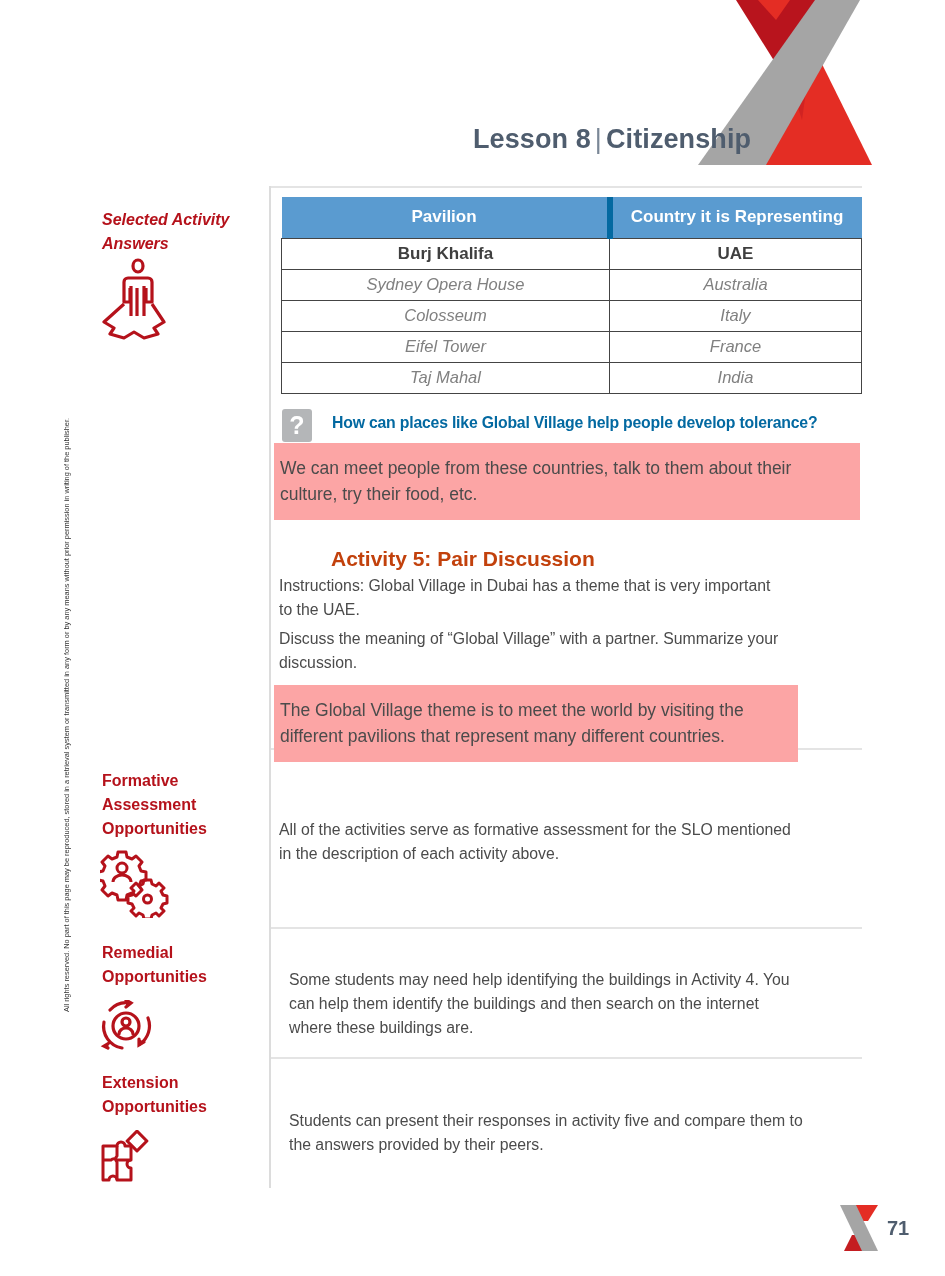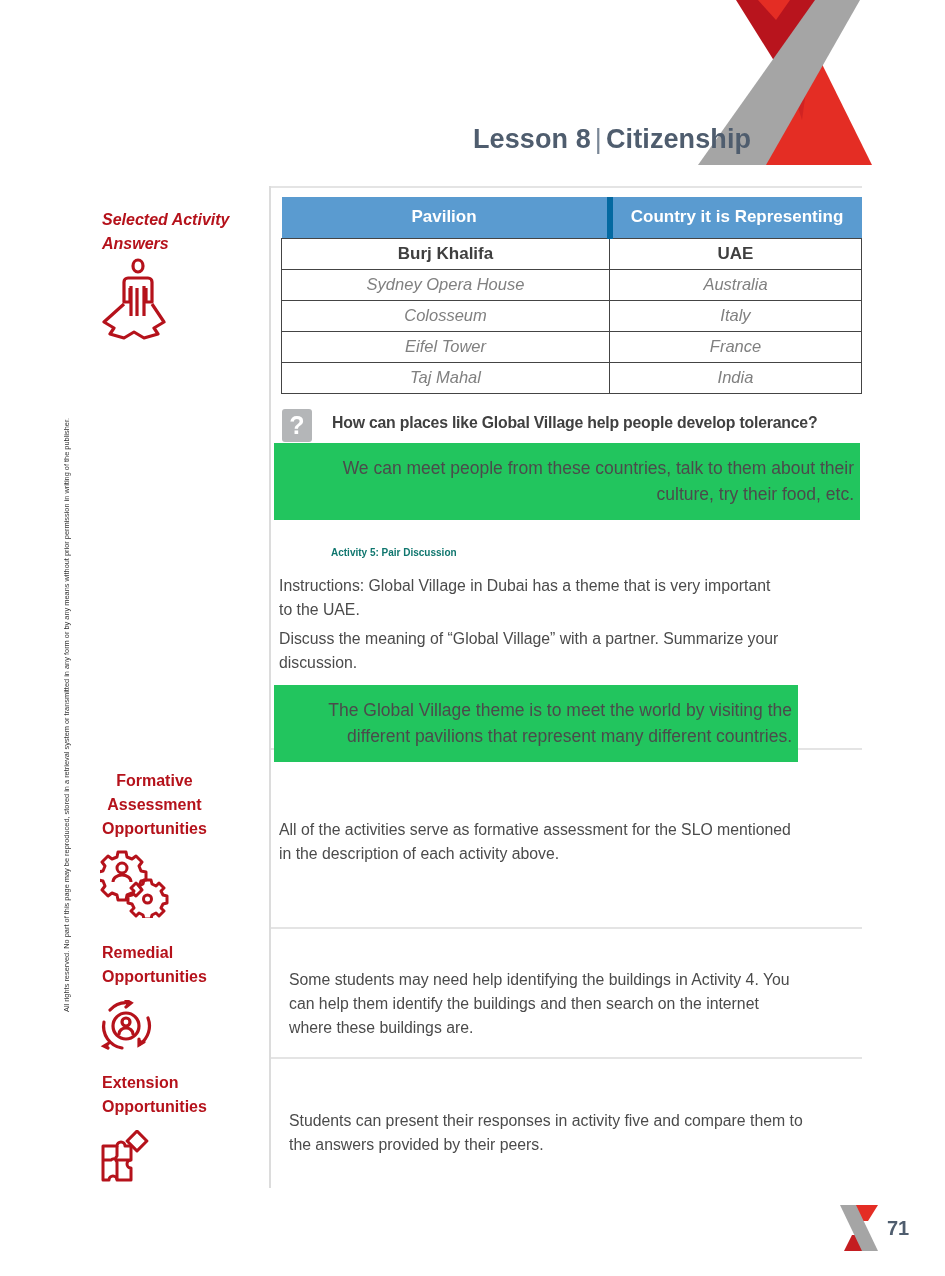--- a/index.html
+++ b/index.html
@@ -38,28 +38,28 @@
     height: 31px; font-size: 16.5px; padding: 0 6px; border: 1px solid #444;
     font-style: italic; color: #808080; font-weight: 300; text-align: center;
   }
   .pav-table tr.first td { font-style: normal; font-weight: bold; color: #3f3f3f; font-size: 17px; }
   .pav-table td.col1 { width: 328px; }
 
   .q-icon {
     position: absolute; left: 282px; top: 409px; width: 30px; height: 33px; background: #b4b6b8;
     border-radius: 3px; color: #fff; font-weight: bold; font-size: 25px; text-align: center; line-height: 33px;
   }
-  .question { position: absolute; left: 332px; top: 414px; font-size: 15.8px; color: #404040; font-weight: bold; white-space: nowrap; letter-spacing: -0.2px; }
+  .question { position: absolute; left: 332px; top: 414px; font-size: 15.8px; color: #0369a1; font-weight: bold; white-space: nowrap; letter-spacing: -0.2px; }
 
   .answer-box {
-    position: absolute; left: 274px; background: #22c55e; font-size: 17.5px; color: #4b4b4b;
-    line-height: 26px; padding: 0 6px; text-align: right;
-  }
-
-  .activity-title { position: absolute; left: 331px; top: 547px; font-size: 10px; color: #0f766e; font-weight: bold; }
+    position: absolute; left: 274px; background: #fca5a5; font-size: 17.5px; color: #4b4b4b;
+    line-height: 26px; padding: 0 6px;
+  }
+
+  .activity-title { position: absolute; left: 331px; top: 547px; font-size: 21px; color: #c2410c; font-weight: bold; }
   .para { position: absolute; left: 279px; font-size: 15.8px; color: #4b4b4b; line-height: 24px; }
 </style>
 </head>
 <body>
 
 <svg class="corner-deco" viewBox="0 0 190 168">
   <polygon points="46,0 140,0 123,72 96,80" fill="#b8141d"></polygon>
   <polygon points="68,0 100,0 86,20" fill="#e42d24"></polygon>
   <polygon points="96,70 130,60 182,165 74,165" fill="#e42d24"></polygon>
   <polygon points="96,70 120,62 112,120" fill="#c41d21" opacity="0.6"></polygon>
@@ -136,21 +136,21 @@
 </div>
 <div class="para" style="top:627px;">
   <div>Discuss the meaning of “Global Village” with a partner. Summarize your</div>
   <div>discussion.</div>
 </div>
 <div class="answer-box" style="top:685px;width:524px;height:77px;padding-top:12px;">
   <div>The Global Village theme is to meet the world by visiting the</div>
   <div>different pavilions that represent many different countries.</div>
 </div>
 
-<div class="side-label" style="top:769px;text-align:center;">
+<div class="side-label" style="top:769px;">
   <div>Formative</div>
   <div>Assessment</div>
   <div>Opportunities</div>
 </div>
 <svg class="side-icon" style="top:850px;" width="70" height="68" viewBox="0 0 70 68">
   <g fill="none" stroke="#b5121b" stroke-width="3" stroke-linejoin="round">
     <path d="M18 2 h8 l1 5 l5 2 l4 -3 l6 6 l-3 4 l2 5 l5 1 v8 l-5 1 l-2 5 l3 4 l-6 6 l-4 -3 l-5 2 l-1 5 h-8 l-1 -5 l-5 -2 l-4 3 l-6 -6 l3 -4 l-2 -5 l-5 -1 v-8 l5 -1 l2 -5 l-3 -4 l6 -6 l4 3 l5 -2 z"></path>
     <circle cx="22" cy="18" r="5"></circle>
     <path d="M13 32 a9 7 0 0 1 18 0"></path>
     <path d="M44 30 h7 l1 4 l4 2 l3 -3 l5 5 l-3 3 l2 4 l4 1 v7 l-4 1 l-2 4 l3 3 l-5 5 l-3 -3 l-4 2 l-1 4 h-7 l-1 -4 l-4 -2 l-3 3 l-5 -5 l3 -3 l-2 -4 l-4 -1 v-7 l4 -1 l2 -4 l-3 -3 l5 -5 l3 3 l4 -2 z"></path>

